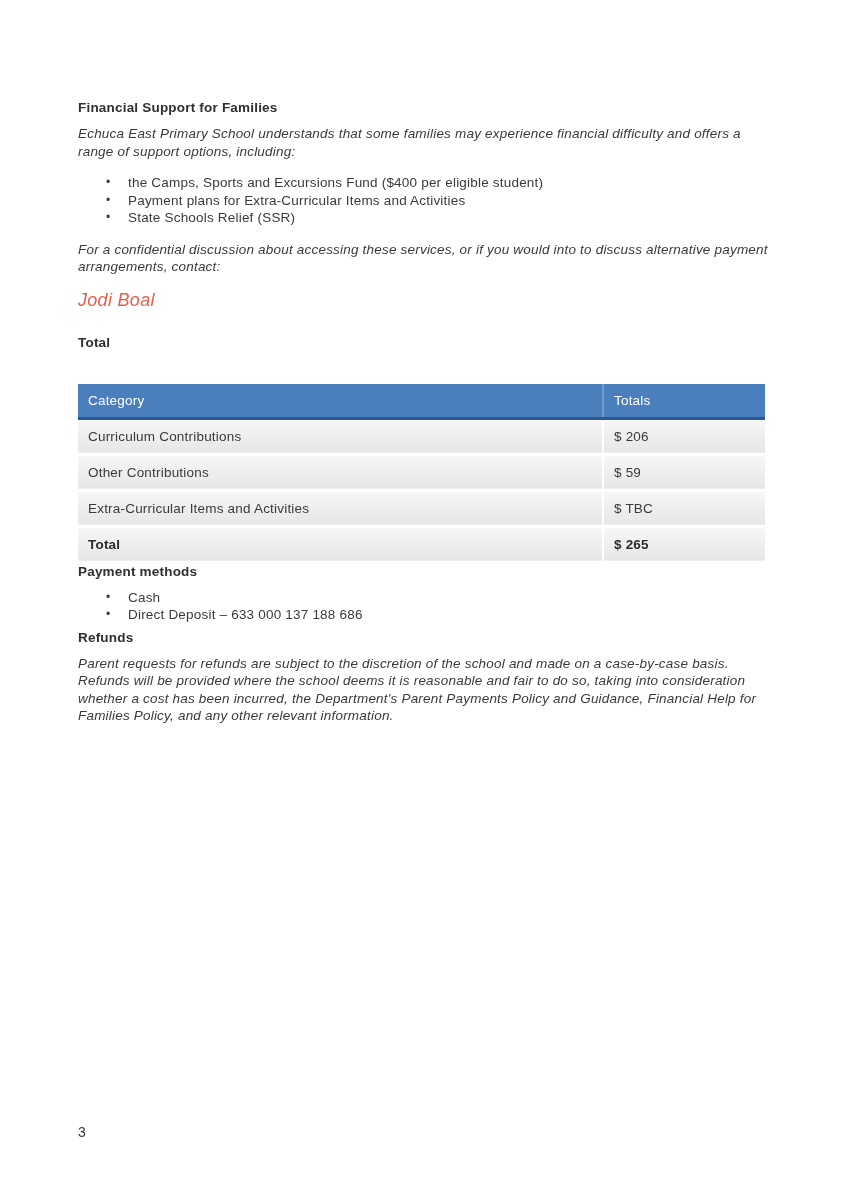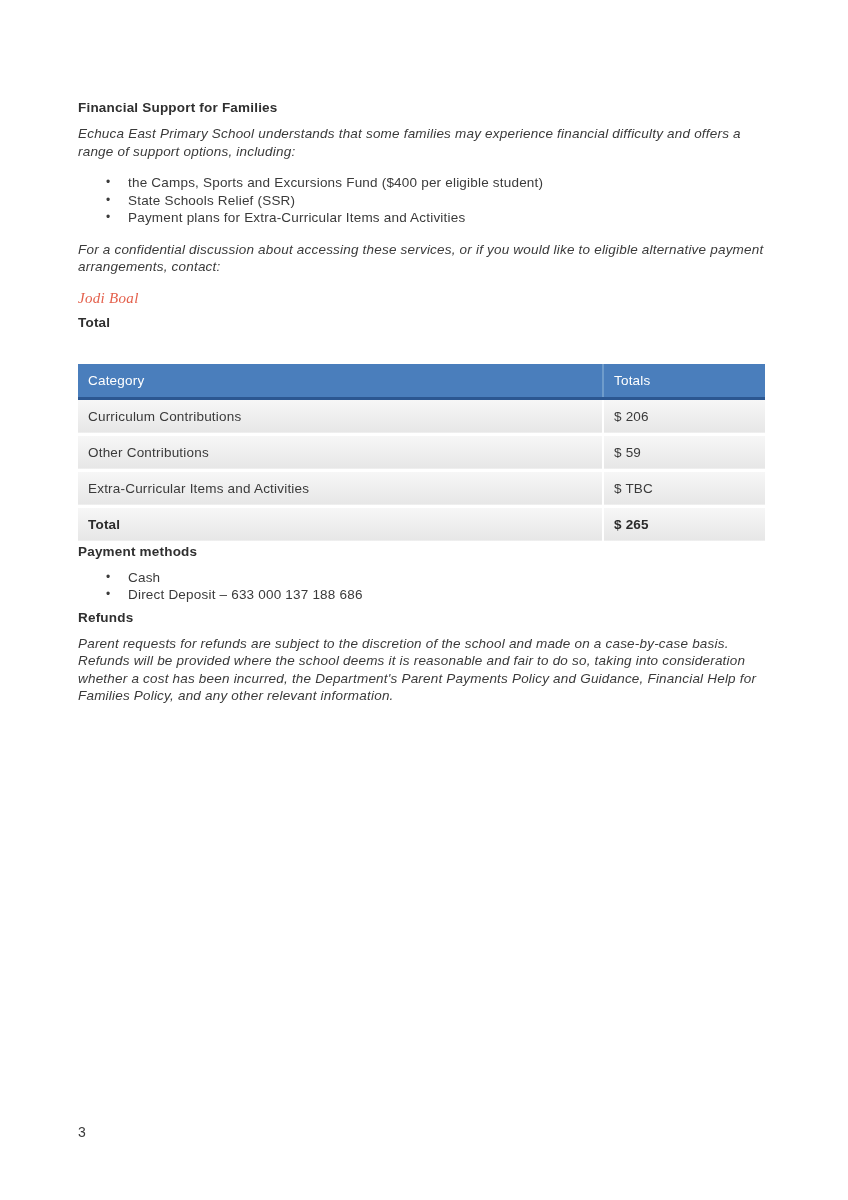--- a/index.html
+++ b/index.html
@@ -54,24 +54,23 @@
     content: "•";
     position: absolute;
     left: 0;
     top: 0;
     color: #3a3a3a;
     font-size: 12px;
   }
   .contact-name {
     font-style: italic;
     color: #e4604c;
-    font-size: 15px;
-    margin: 12px 0 8px 0;
+    font-size: 18px;
+    margin: 12px 0 24px 0;
     letter-spacing: 0.3px;
-    font-family: Liberation Serif, serif;
   }
   .contact-details {
     font-size: 13.5px;
     margin: 0 0 0 0;
     letter-spacing: 0.2px;
   }
   .total-heading {
     margin-top: 52px;
   }
   table.totals-table {
@@ -133,25 +132,25 @@
 
 <div class="page">
   <div class="content">
 
     <h3 class="doc-heading">Financial Support for Families</h3>
 
     <p class="doc-para">Echuca East Primary School understands that some families may experience financial difficulty and offers a range of support options, including:</p>
 
     <ul class="doc-list">
       <li>the Camps, Sports and Excursions Fund ($400 per eligible student)</li>
+      <li>Payment plans for Extra-Curricular Items and Activities</li>
       <li>State Schools Relief (SSR)</li>
-      <li>Payment plans for Extra-Curricular Items and Activities</li>
     </ul>
 
-    <p class="doc-para">For a confidential discussion about accessing these services, or if you would like to eligible alternative payment arrangements, contact:</p>
+    <p class="doc-para">For a confidential discussion about accessing these services, or if you would into to discuss alternative payment arrangements, contact:</p>
 
     <p class="contact-name">Jodi Boal</p>
 
 
     <h3 class="doc-heading total-heading">Total</h3>
 
     <table class="totals-table">
       <colgroup>
         <col class="cat-col">
         <col class="tot-col">

